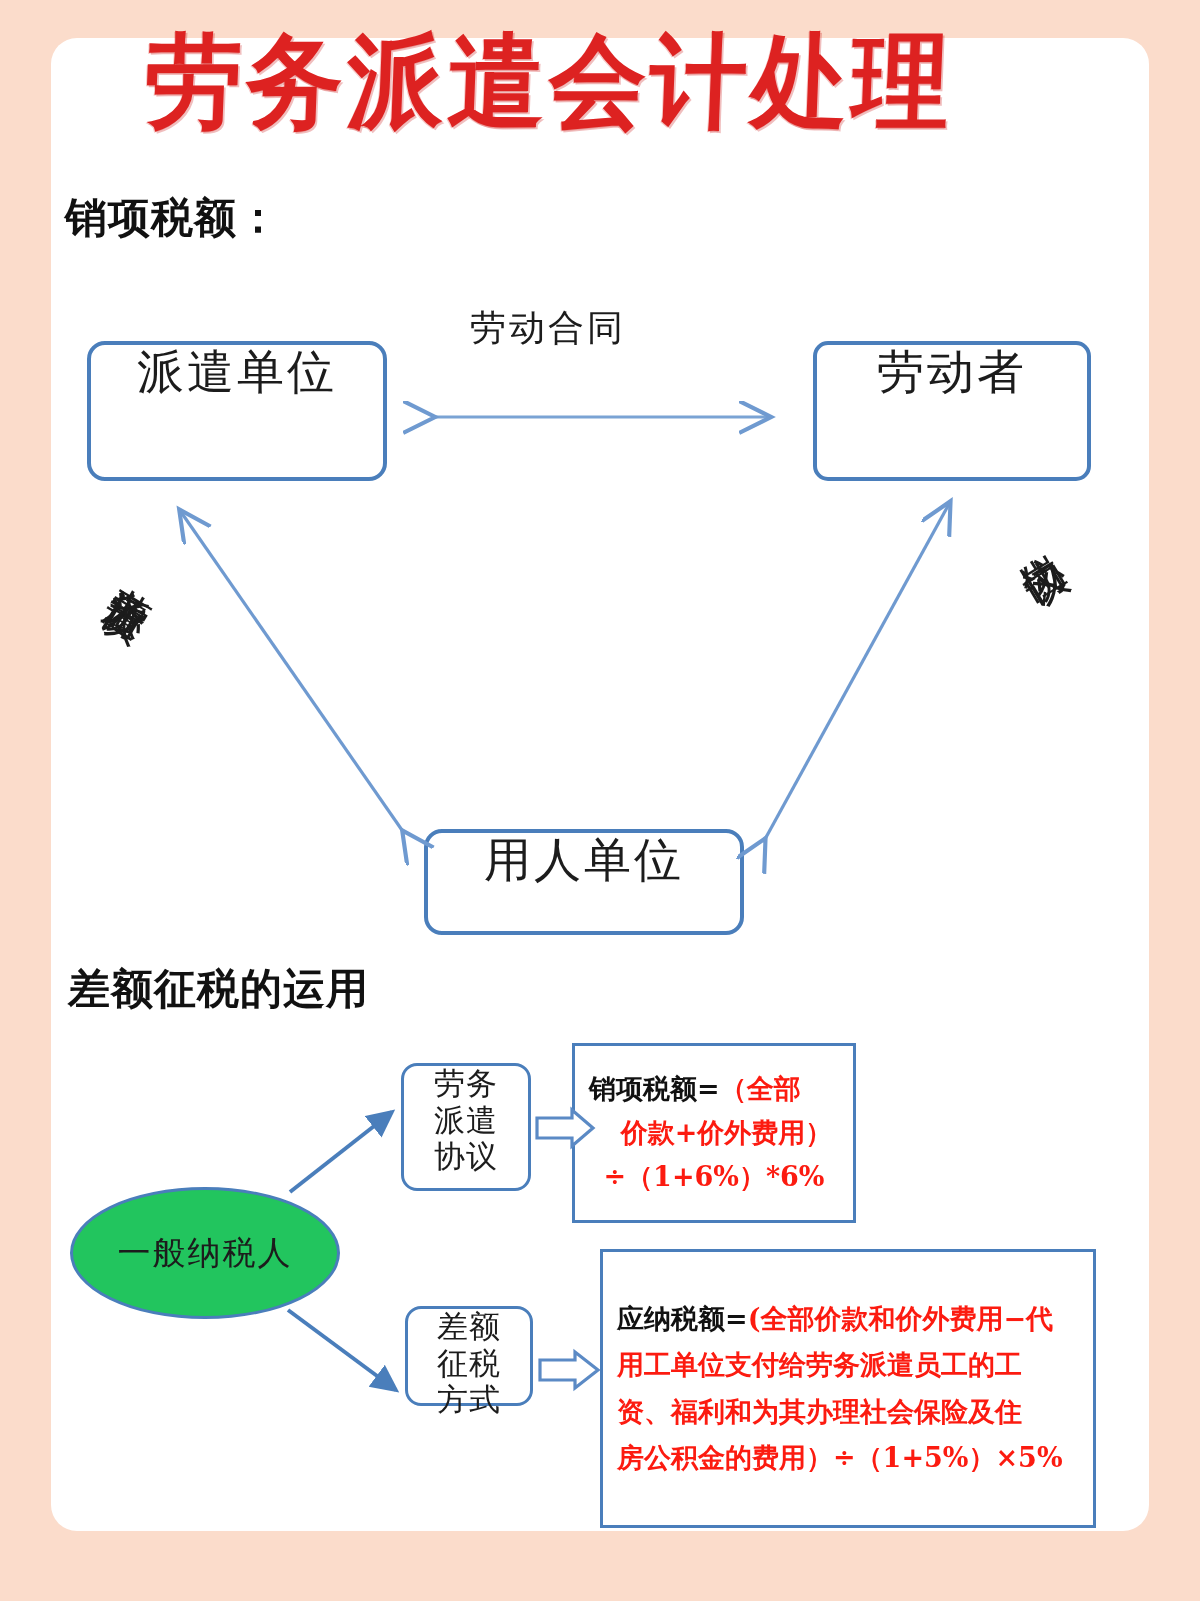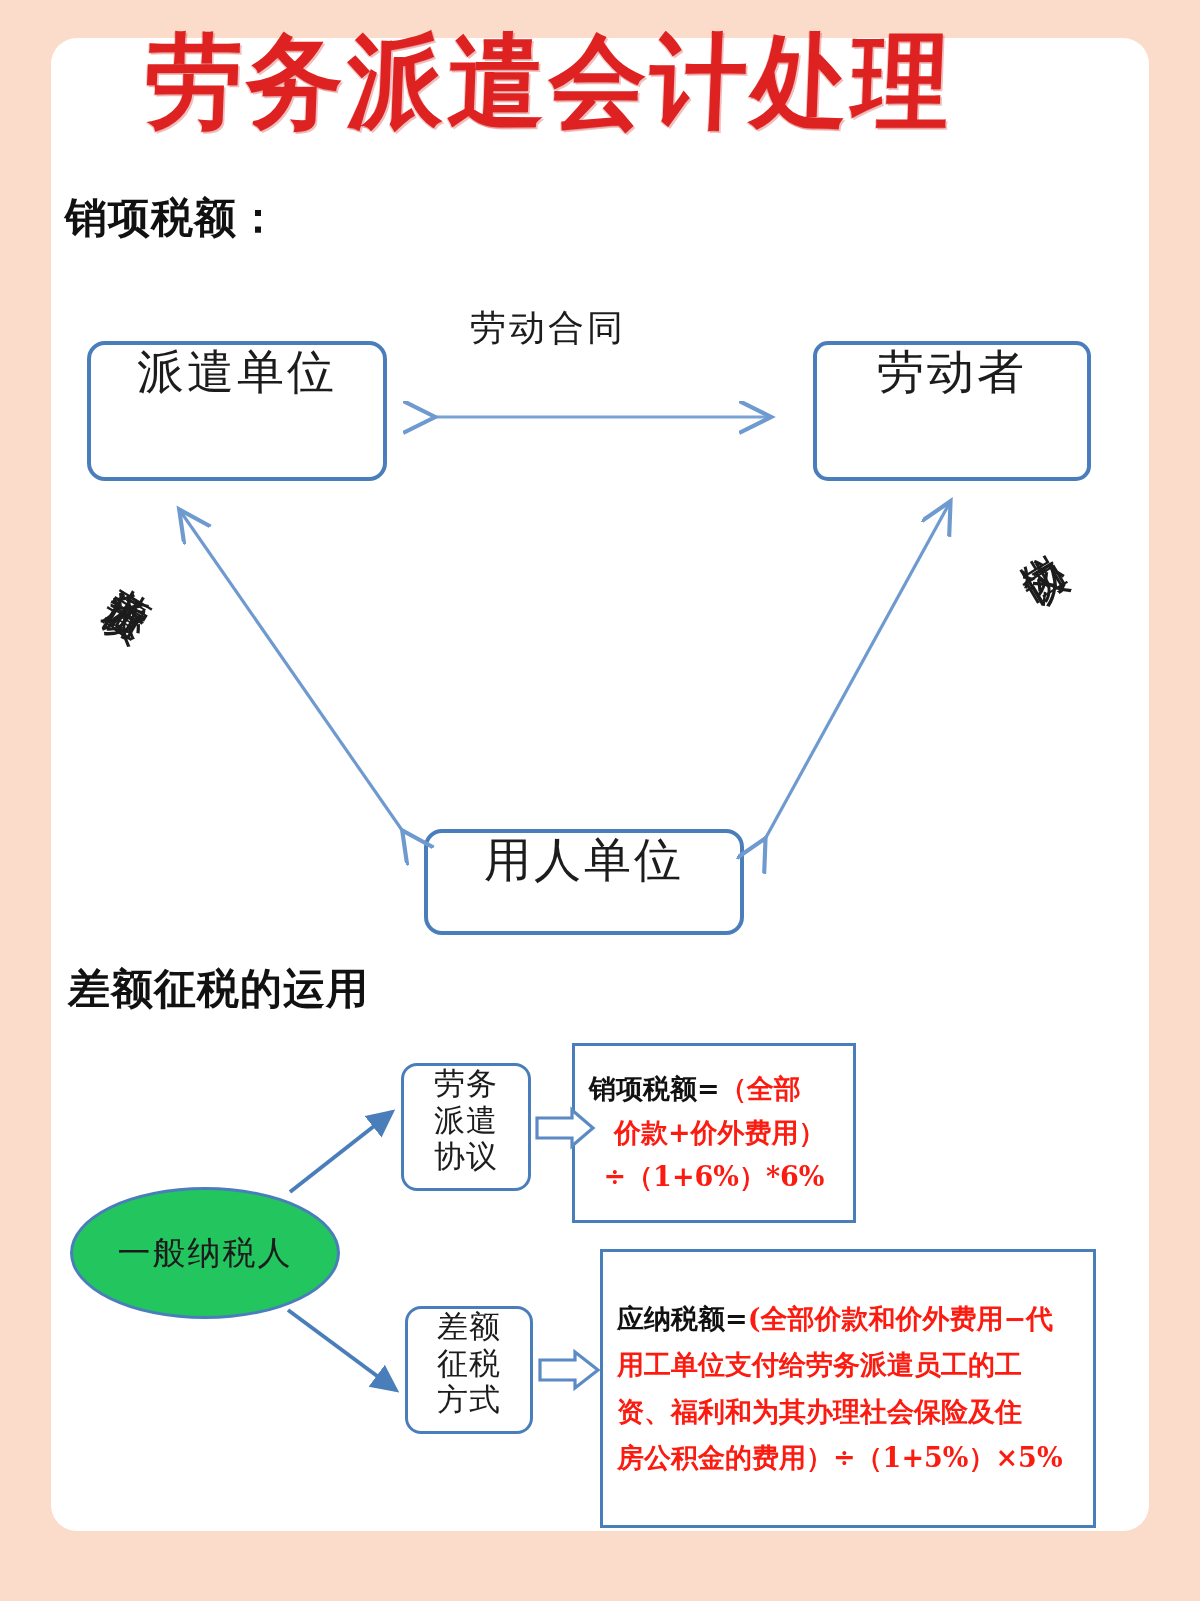--- a/index.html
+++ b/index.html
@@ -151,29 +151,29 @@
 <div class="heading" id="h-diff">差额征税的运用</div>
 
 <div class="ellipse" style="left:70px;top:1187px;width:270px;height:132px;font-size:33px;letter-spacing:2px;">
   <span>一般纳税人</span>
 </div>
 
 <div class="rbox" style="left:401px;top:1063px;width:130px;height:128px;font-size:31px;letter-spacing:1px;border-width:3px;border-radius:16px;">
   <span style="display:inline-block;width:68px;">劳务派遣协议</span>
 </div>
 
-<div class="rbox" style="left:405px;top:1306px;width:128px;height:128px;font-size:31px;letter-spacing:1px;border-width:3px;border-radius:16px;">
+<div class="rbox" style="left:405px;top:1306px;width:128px;height:100px;font-size:31px;letter-spacing:1px;border-width:3px;border-radius:16px;">
   <span style="display:inline-block;width:68px;">差额征税方式</span>
 </div>
 
 <div class="formula" id="f1">
   <div class="l1">
     <span class="blk">销项税额=</span><span>（全部</span>
   </div>
-  <div style="text-align:left;margin-left:25px;">价款+价外费用）</div>
+  <div style="text-align:center;margin-left:25px;">价款+价外费用）</div>
   <div>÷（1+6%）*6%</div>
 </div>
 
 <div class="formula" id="f2">
   <div>
     <span class="blk">应纳税额=</span><span>(全部价款和价外费用−代</span>
   </div>
   <div>用工单位支付给劳务派遣员工的工</div>
   <div>资、福利和为其办理社会保险及住</div>
   <div>房公积金的费用）÷（1+5%）×5%</div>

